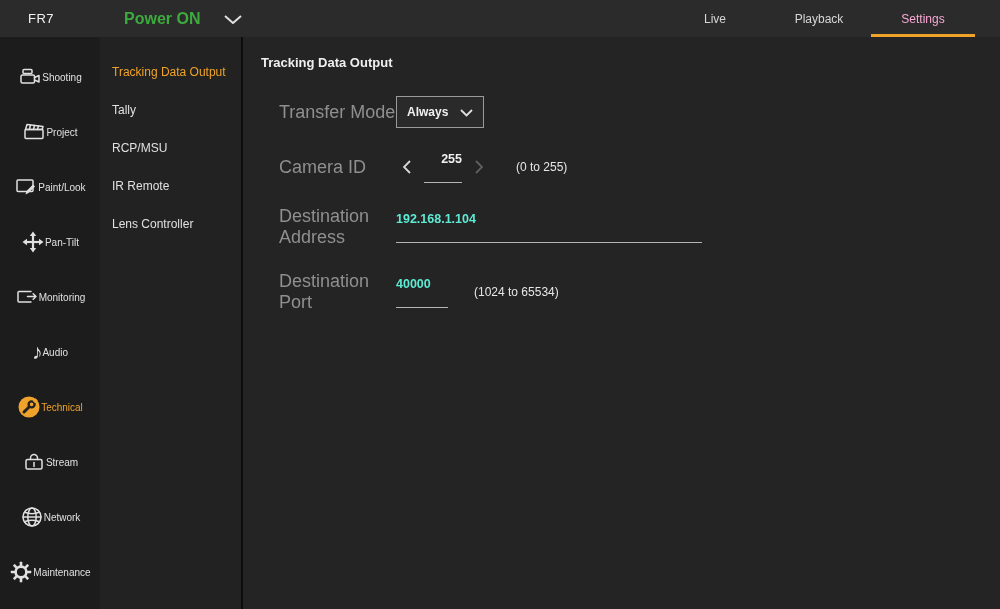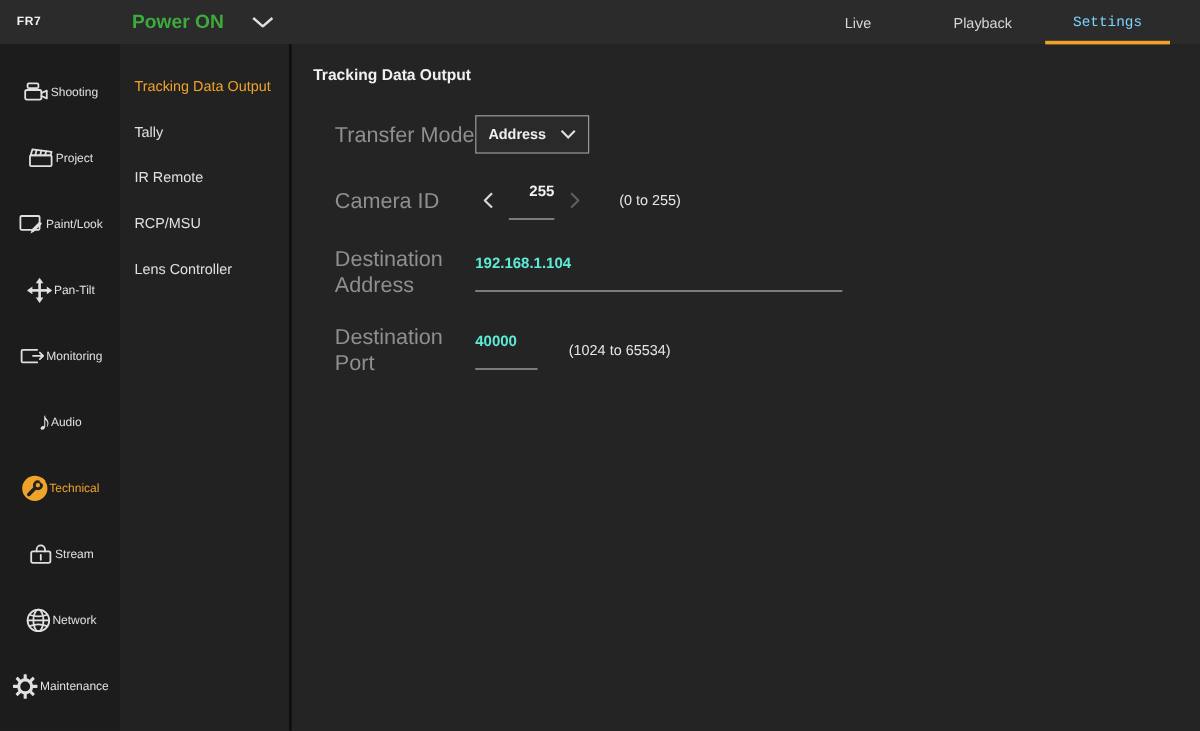--- a/index.html
+++ b/index.html
@@ -1,27 +1,27 @@
 <!DOCTYPE html>
 <html><head>
 <meta charset="utf-8">
 <style>
   html,body{margin:0;padding:0;}
   body{width:1000px;height:609px;background:#232323;font-family:"Liberation Sans",sans-serif;color:#e0e0e0;overflow:hidden;}
   .app{width:1000px;height:609px;display:flex;flex-direction:column;}
 
   
   .topbar{height:37px;flex:0 0 37px;background:#2b2b2b;display:flex;align-items:stretch;}
-  .brand{display:flex;align-items:center;padding-left:14px;width:96px;font-size:10px;font-weight:bold;color:#f2f2f2;letter-spacing:.5px;}
+  .brand{display:flex;align-items:center;padding-left:28px;width:96px;font-size:13px;font-weight:normal;color:#f2f2f2;letter-spacing:.5px;}
   .power{display:flex;align-items:center;gap:24px;cursor:pointer;}
   .power-label{color:#3daa3d;font-size:16px;font-weight:bold;}
   .spacer{flex:1;}
   .tabs{display:flex;height:100%;margin-right:25px;}
   .tab{width:104px;display:flex;align-items:center;justify-content:center;font-size:12px;color:#d6d6d6;position:relative;cursor:pointer;}
-  .tab.active{color:#7dd3fc;font-family:Liberation Mono, monospace;}
+  .tab.active{color:#f9a8d4;}
   .tab.active::after{content:"";position:absolute;left:0;right:0;bottom:0;height:3px;background:#efa32a;}
 
   
   .bodyrow{flex:1;display:flex;min-height:0;}
 
   
   .sidebar{width:100px;flex:0 0 100px;background:#1c1c1c;display:flex;flex-direction:column;padding-top:12px;box-sizing:border-box;}
   .side-item{height:55px;flex:0 0 55px;display:flex;flex-direction:row;align-items:center;justify-content:center;cursor:pointer;}
   .side-item .icon{height:26px;display:flex;align-items:center;justify-content:center;}
   .side-label{font-size:10px;margin-top:2px;color:#e0e0e0;}
@@ -195,34 +195,34 @@
           </svg>
         </span>
         <span class="side-label">Maintenance</span>
       </div>
 
     </aside>
 
     <nav class="subnav">
       <div class="sub-item active">Tracking Data Output</div>
       <div class="sub-item">Tally</div>
+      <div class="sub-item">RCP/MSU</div>
       <div class="sub-item">IR Remote</div>
-      <div class="sub-item">RCP/MSU</div>
       <div class="sub-item">Lens Controller</div>
     </nav>
 
     <main class="content">
       <h1 class="page-title">Tracking Data Output</h1>
 
       <div class="form">
 
         <div class="form-row">
           <span class="f-label">Transfer Mode</span>
           <div class="dropdown">
-            <span class="dd-value">Address</span>
+            <span class="dd-value">Always</span>
             <span>
               <svg width="13" height="8" viewBox="0 0 13 8">
                   <polyline points="1,1 6.5,6.5 12,1" fill="none" stroke="#e0e0e0" stroke-width="1.8"></polyline>
                 </svg>
             </span>
           </div>
         </div>
 
         <div class="form-row">
           <span class="f-label">Camera ID</span>

